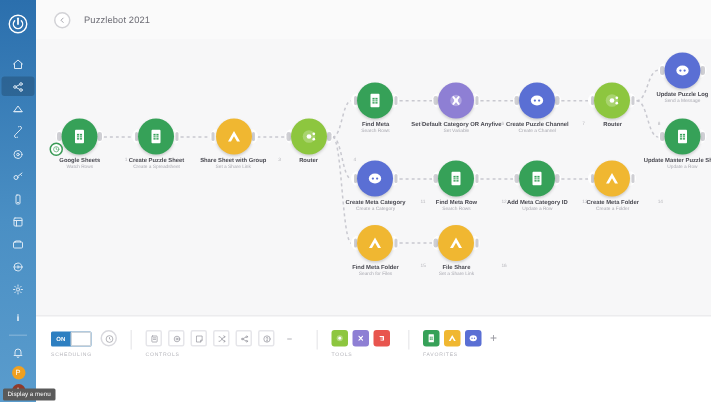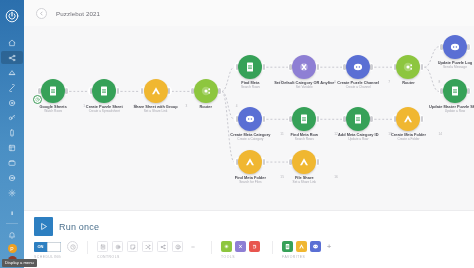--- a/index.html
+++ b/index.html
@@ -609,30 +609,20 @@
         </div>
         <div class="nlabel">File Share</div>
         <div class="nsub">Set a Share Link</div>
         <div class="ncount">16</div>
       </div>
     </div>
 </div>
 
 <div id="bottombar">
 
-  <div id="runrow">
-    <div id="runbtn">
-      <div id="runicon">
-        <svg viewBox="0 0 24 24" fill="none" stroke="#fff" stroke-width="2" stroke-linejoin="round">
-          <polygon points="7 4 20 12 7 20"></polygon>
-        </svg>
-      </div>
-      <div id="runlabel">Run once</div>
-    </div>
-  </div>
 
   <div id="ctrlrow">
 
     <div class="grp">
       <div class="row">
         <div class="toggle">
           <span class="on">ON</span>
           <span class="knob"></span>
         </div>
         <div class="clockbtn">

